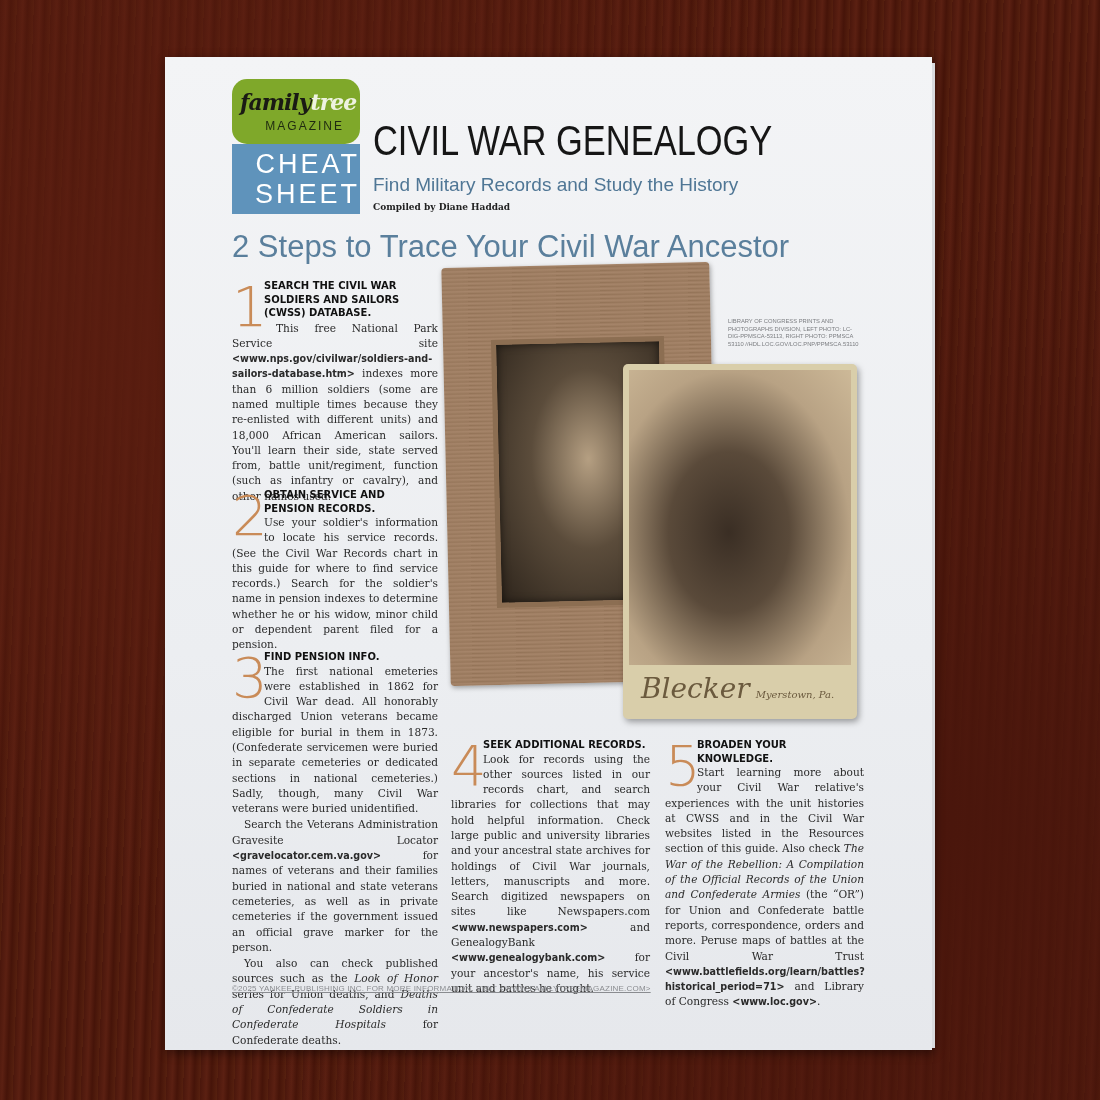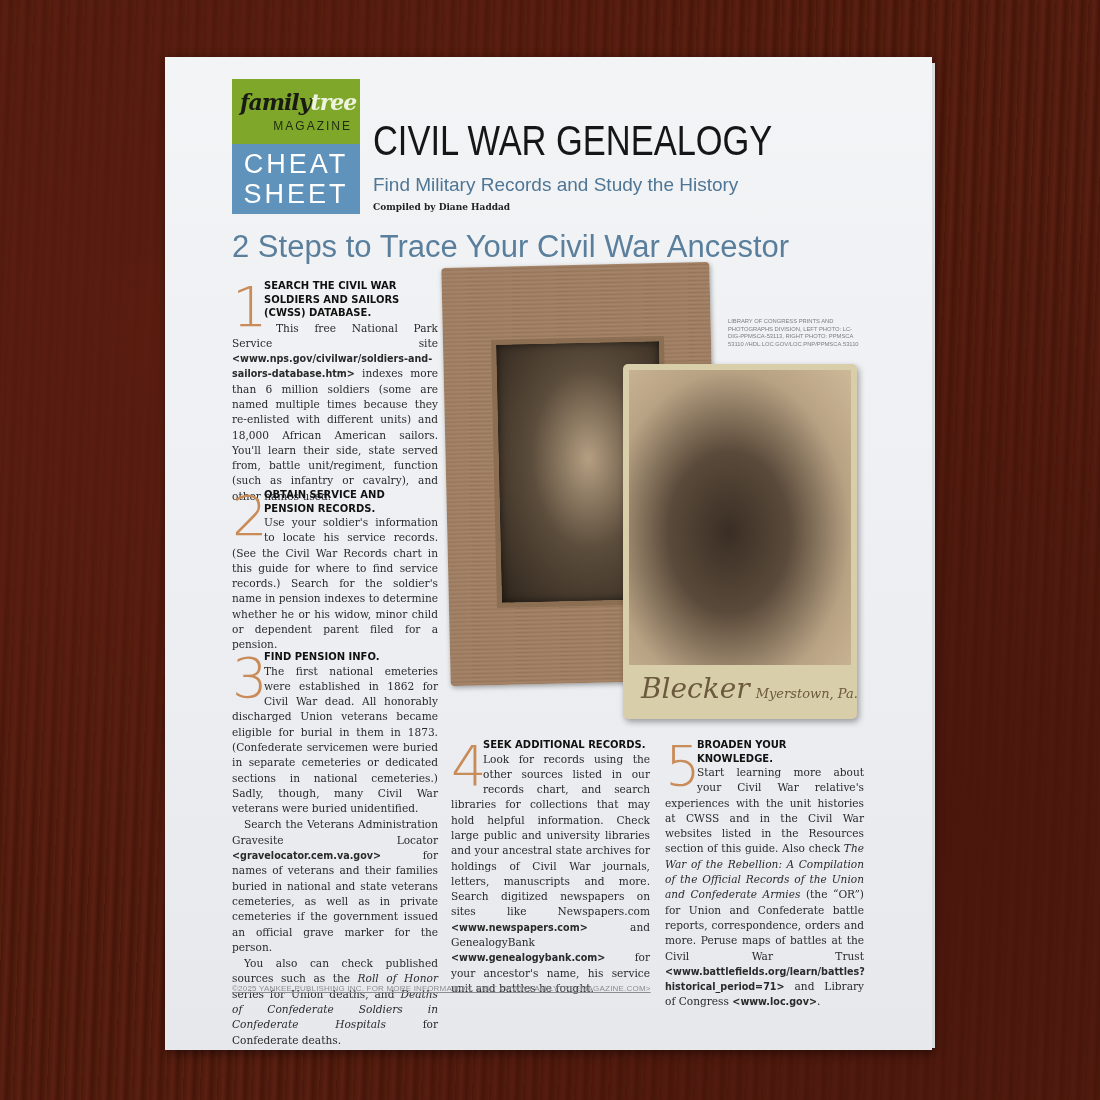--- a/index.html
+++ b/index.html
@@ -16,33 +16,33 @@
     position: absolute; left: 165px; top: 57px; width: 767px; height: 993px;
     background: linear-gradient(180deg, #f3f4f6 0%, #eceef1 60%, #e6e8ec 100%);
     box-shadow: 2px 3px 10px rgba(0,0,0,0.45);
   }
   .page::after {
     content: ""; position: absolute; right: -3px; top: 6px; width: 3px; height: 985px;
     background: #d9dbdf;
   }
   .logo { position: absolute; left: 67px; top: 22px; width: 128px; height: 135px; }
   .logo-top {
-    height: 65px; background: #7fa82a; position: relative;
+    height: 65px; background: #7fa82a; position: relative; border-radius: 15px;
   }
   .logo-family {
     position: absolute; left: 8px; top: 10px; font-family: "DejaVu Serif", serif;
     font-weight: bold; font-style: italic; font-size: 22px; letter-spacing: -1px; color: #1a1a14;
   }
   .logo-family span { color: #eef3e0; }
   .logo-mag {
-    position: absolute; right: 8px; top: 40px; font-family: "Liberation Sans", sans-serif;
+    position: absolute; right: 16px; top: 40px; font-family: "Liberation Sans", sans-serif;
     font-size: 12px; letter-spacing: 2px; color: #1f2a10;
   }
   .logo-bottom {
-    height: 70px; background: #5f93bb; color: #fff; text-align: center;
+    height: 70px; background: #5f93bb; color: #fff; text-align: right;
     font-family: "Liberation Sans", sans-serif; font-size: 27px; letter-spacing: 3px; line-height: 30px; padding-top: 5px; box-sizing: border-box;
   }
   .title {
     position: absolute; left: 208px; top: 60px; font-family: "Liberation Sans", sans-serif;
     font-size: 42px; color: #161616; letter-spacing: 0px; transform: scaleX(0.82); transform-origin: left top; white-space: nowrap;
   }
   .subtitle {
     position: absolute; left: 208px; top: 117px; font-family: "Liberation Sans", sans-serif;
     font-size: 19px; color: #4f7695; white-space: nowrap;
   }
@@ -81,21 +81,21 @@
   }
   .photo-right .inner {
     position: absolute; left: 6px; top: 6px; width: 222px; height: 295px;
     background: radial-gradient(ellipse at 45% 55%, #3a2e24 0%, #5a4a3a 35%, #b8a284 70%, #cdb998 100%);
   }
   .photo-right .sig {
     position: absolute; left: 18px; top: 308px; font-family: "DejaVu Serif", serif; font-style: italic;
     color: #6b5a3e; white-space: nowrap;
   }
   .sig .big { font-size: 28px; }
-  .sig .small { font-size: 13px; margin-left: 6px; }
+  .sig .small { font-size: 10px; margin-left: 6px; }
   .credit {
     position: absolute; left: 563px; top: 261px; width: 135px; font-family: "Liberation Sans", sans-serif;
     font-size: 5.8px; line-height: 7.6px; color: #7b7d80; text-transform: uppercase;
   }
   .footer {
     position: absolute; left: 67px; top: 927px; font-family: "Liberation Sans", sans-serif;
     font-size: 8px; color: #8a8c90; white-space: nowrap; letter-spacing: 0.2px; text-decoration: underline;
   }
   i { font-style: italic; }
 </style>
@@ -131,21 +131,21 @@
     <div class="num">2</div>
     <span class="head">OBTAIN SERVICE AND PENSION RECORDS.</span>
     <p>Use your soldier's information to locate his service records. (See the Civil War Records chart in this guide for where to find service records.) Search for the soldier's name in pension indexes to determine whether he or his widow, minor child or dependent parent filed for a pension.</p>
   </div>
 
   <div class="step" style="left:67px; top:593px; width:206px;">
     <div class="num">3</div>
     <span class="head">FIND PENSION INFO.</span>
     <p>The first national emeteries were established in 1862 for Civil War dead. All honorably discharged Union veterans became eligible for burial in them in 1873. (Confederate servicemen were buried in separate cemeteries or dedicated sections in national cemeteries.) Sadly, though, many Civil War veterans were buried unidentified.</p>
     <p class="indent"><span>Search the Veterans Administration Gravesite Locator </span><span class="url">&lt;gravelocator.cem.va.gov&gt;</span><span> for names of veterans and their families buried in national and state veterans cemeteries, as well as in private cemeteries if the government issued an official grave marker for the person.</span></p>
-    <p class="indent"><span>You also can check published sources such as the </span><i>Roll of Honor</i><span> series for Union deaths, and </span><i>Deaths of Confederate Soldiers in Confederate Hospitals</i><span> for Confederate deaths.</span></p>
+    <p class="indent"><span>You also can check published sources such as the </span><i>Look of Honor</i><span> series for Union deaths, and </span><i>Deaths of Confederate Soldiers in Confederate Hospitals</i><span> for Confederate deaths.</span></p>
   </div>
 
   <div class="step" style="left:286px; top:681px; width:199px;">
     <div class="num">4</div>
     <span class="head">SEEK ADDITIONAL RECORDS.</span>
     <p><span>Look for records using the other sources listed in our records chart, and search libraries for collections that may hold helpful information. Check large public and university libraries and your ancestral state archives for holdings of Civil War journals, letters, manuscripts and more. Search digitized newspapers on sites like Newspapers.com </span><span class="url">&lt;www.newspapers.com&gt;</span><span> and GenealogyBank </span><span class="url">&lt;www.genealogybank.com&gt;</span><span> for your ancestor's name, his service unit and battles he fought.</span></p>
   </div>
 
   <div class="step" style="left:500px; top:681px; width:199px;">
     <div class="num">5</div>

